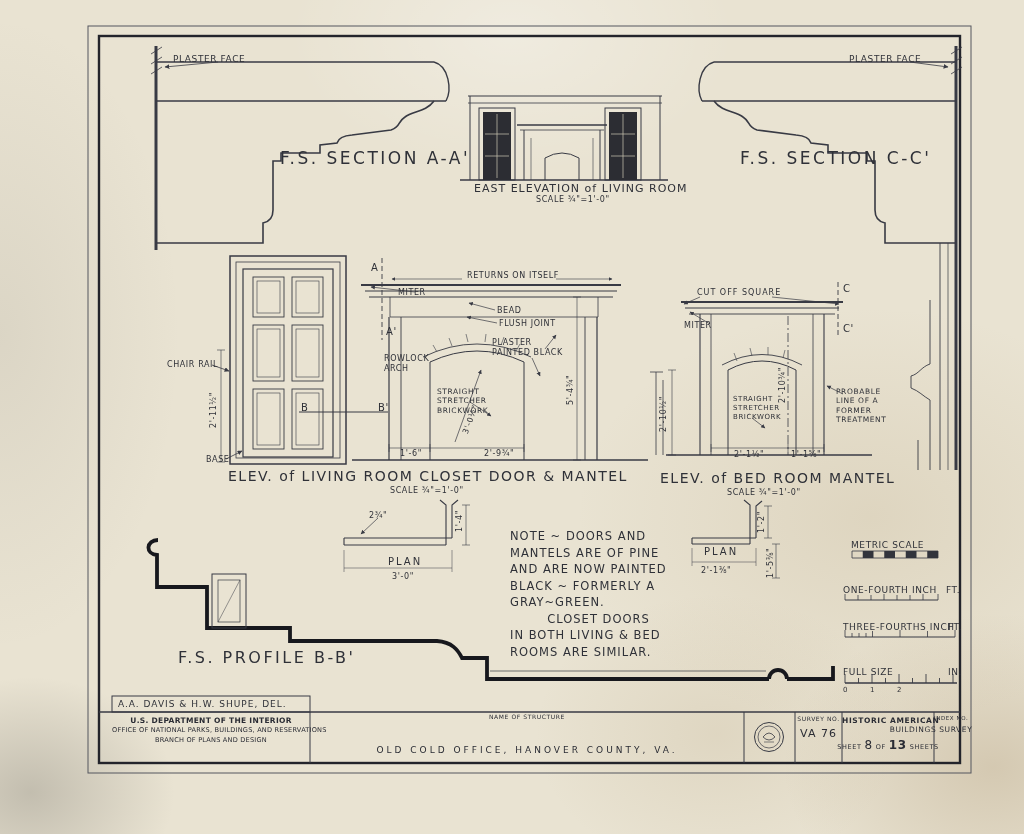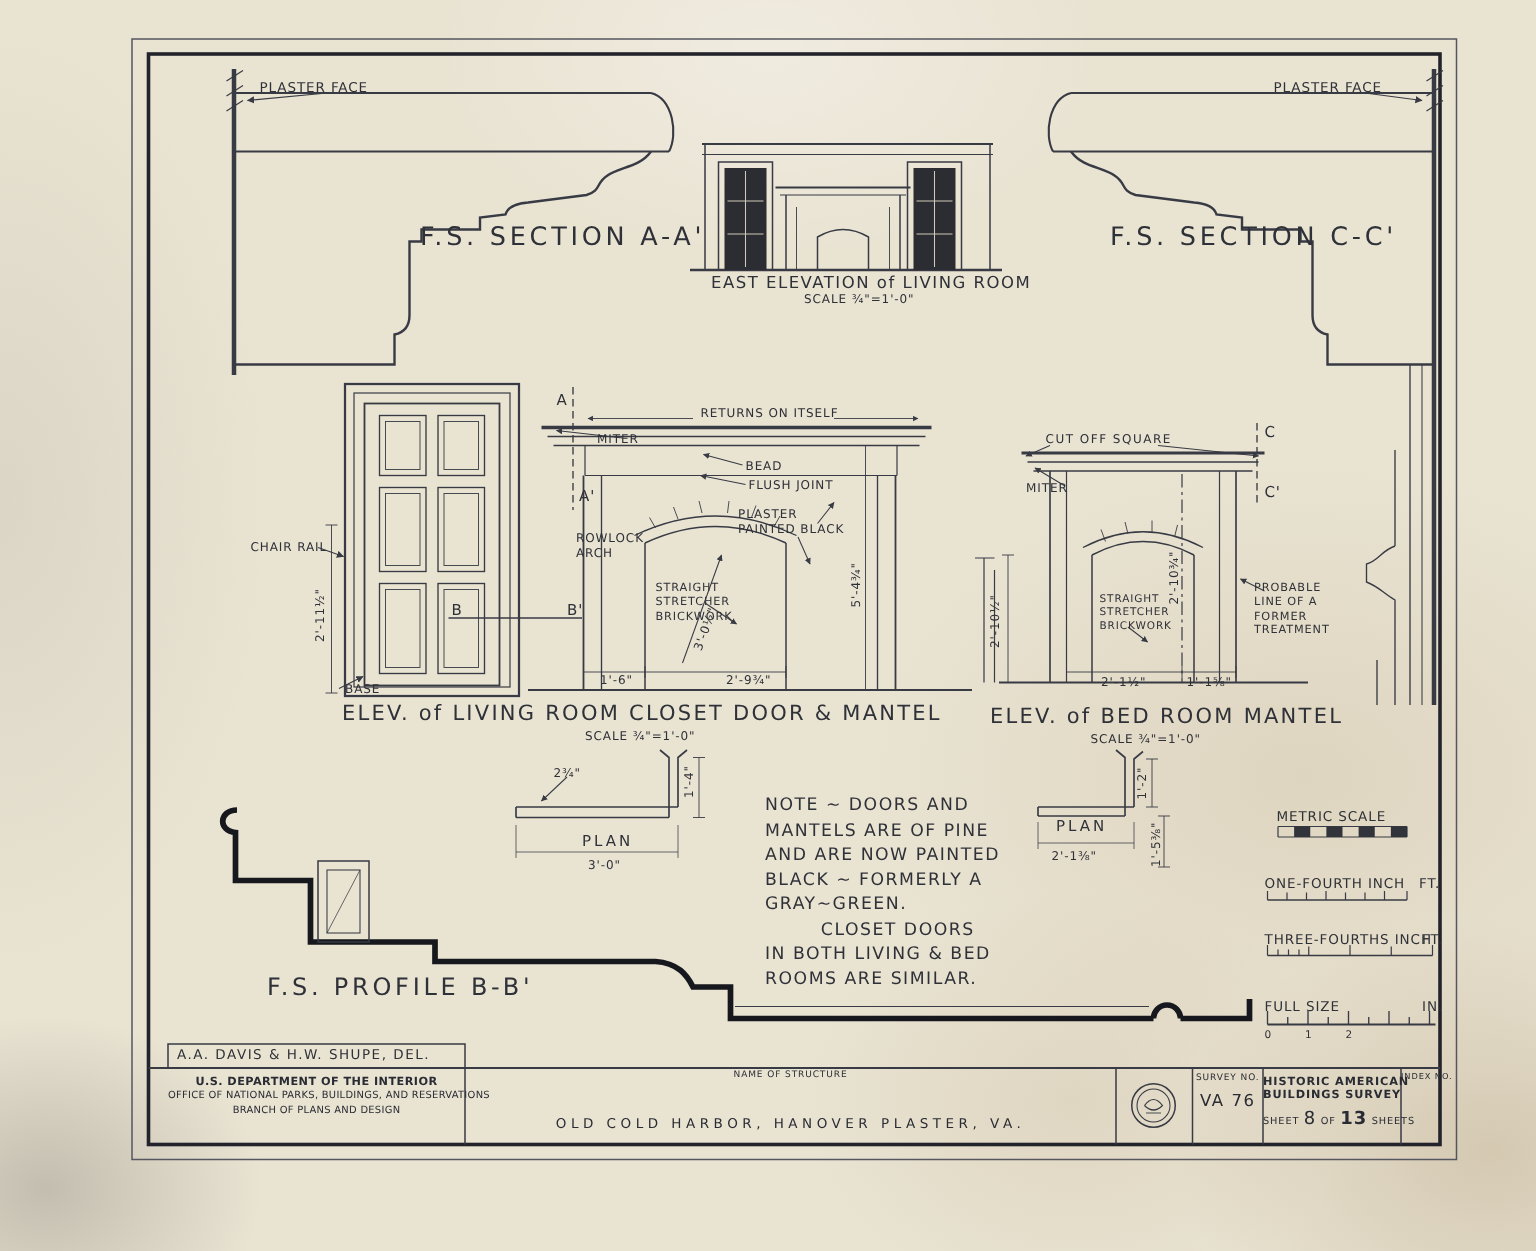--- a/index.html
+++ b/index.html
@@ -226,21 +226,21 @@
 <div class="t" style="left:497px;top:306px;font-size:8px;">BEAD</div>
 <div class="t" style="left:499px;top:319px;font-size:8px;">FLUSH JOINT</div>
 <div class="t pre" style="left:492px;top:338px;font-size:8px;">PLASTER
 PAINTED BLACK</div>
 <div class="t pre" style="left:384px;top:354px;font-size:8px;">ROWLOCK
 ARCH</div>
 <div class="t pre" style="left:437px;top:387px;font-size:7.5px;">STRAIGHT
 STRETCHER
 BRICKWORK</div>
 <div class="t" style="left:167px;top:360px;font-size:8px;">CHAIR RAIL</div>
-<div class="t" style="left:206px;top:455px;font-size:8px;margin-left:24px;">BASE</div>
+<div class="t" style="left:206px;top:455px;font-size:8px;">BASE</div>
 
 <div class="t" style="left:371px;top:262px;font-size:10px;">A</div>
 <div class="t" style="left:386px;top:326px;font-size:10px;">A'</div>
 <div class="t" style="left:301px;top:402px;font-size:10px;">B</div>
 <div class="t" style="left:378px;top:402px;font-size:10px;">B'</div>
 <div class="t" style="left:843px;top:283px;font-size:10px;">C</div>
 <div class="t" style="left:843px;top:323px;font-size:10px;">C'</div>
 
 <div class="t v" style="left:209px;top:428px;font-size:8px;">2'-11½"</div>
 <div class="t d70" style="left:461px;top:432px;font-size:8px;">3'-0½"</div>
@@ -298,28 +298,28 @@
 <div class="t" style="left:870px;top:686px;font-size:7px;">1</div>
 <div class="t" style="left:897px;top:686px;font-size:7px;">2</div>
 
 <div class="t" style="left:118px;top:699px;font-size:9px;letter-spacing:1px;">A.A. DAVIS &amp; H.W. SHUPE,  DEL.</div>
 
 <div class="t tb ctr" style="left:112px;width:198px;top:716px;font-size:7.5px;font-weight:bold;letter-spacing:.3px;">U.S. DEPARTMENT OF THE INTERIOR</div>
 <div class="t tb ctr" style="left:112px;width:198px;top:727px;font-size:6.6px;letter-spacing:.2px;">OFFICE OF NATIONAL PARKS, BUILDINGS, AND RESERVATIONS</div>
 <div class="t tb ctr" style="left:112px;width:198px;top:737px;font-size:6.6px;letter-spacing:.2px;">BRANCH OF PLANS AND DESIGN</div>
 
 <div class="t tb ctr" style="left:310px;width:434px;top:713px;font-size:6px;">NAME OF STRUCTURE</div>
-<div class="t tb ctr" style="left:310px;width:434px;top:745px;font-size:9px;letter-spacing:3px;">OLD COLD HARBOR, HANOVER PLASTER, VA.</div>
+<div class="t tb ctr" style="left:310px;width:434px;top:745px;font-size:9px;letter-spacing:3px;">OLD COLD OFFICE, HANOVER COUNTY, VA.</div>
 
 <div class="t tb ctr" style="left:795px;width:47px;top:715px;font-size:6px;">SURVEY NO.</div>
 <div class="t tb ctr" style="left:795px;width:47px;top:727px;font-size:11px;letter-spacing:1px;">VA 76</div>
 
 <div class="t tb ctr" style="left:842px;width:92px;top:716px;font-size:7.5px;font-weight:bold;">HISTORIC AMERICAN</div>
-<div class="t tb ctr" style="left:842px;width:84px;top:725px;font-size:7.5px;font-weight:bold;">BUILDINGS SURVEY</div>
-<div class="t tb" style="left:842px;width:92px;top:738px;display:flex;align-items:baseline;gap:3px;">
+<div class="t tb ctr" style="left:842px;width:84px;top:725px;font-size:7.5px;font-weight:normal;padding-left:47px;">BUILDINGS SURVEY</div>
+<div class="t tb" style="left:842px;width:92px;top:738px;display:flex;justify-content:center;align-items:baseline;gap:3px;">
   <span style="font-size:6.5px;">SHEET</span>
   <span style="font-size:12px;">8</span>
   <span style="font-size:6.5px;">OF</span>
   <span style="font-size:12px;font-weight:bold;">13</span>
   <span style="font-size:6.5px;">SHEETS</span>
 </div>
 <div class="t tb ctr" style="left:934px;width:27px;top:715px;font-size:5.5px;">INDEX NO.</div>
 
 </div>
 

